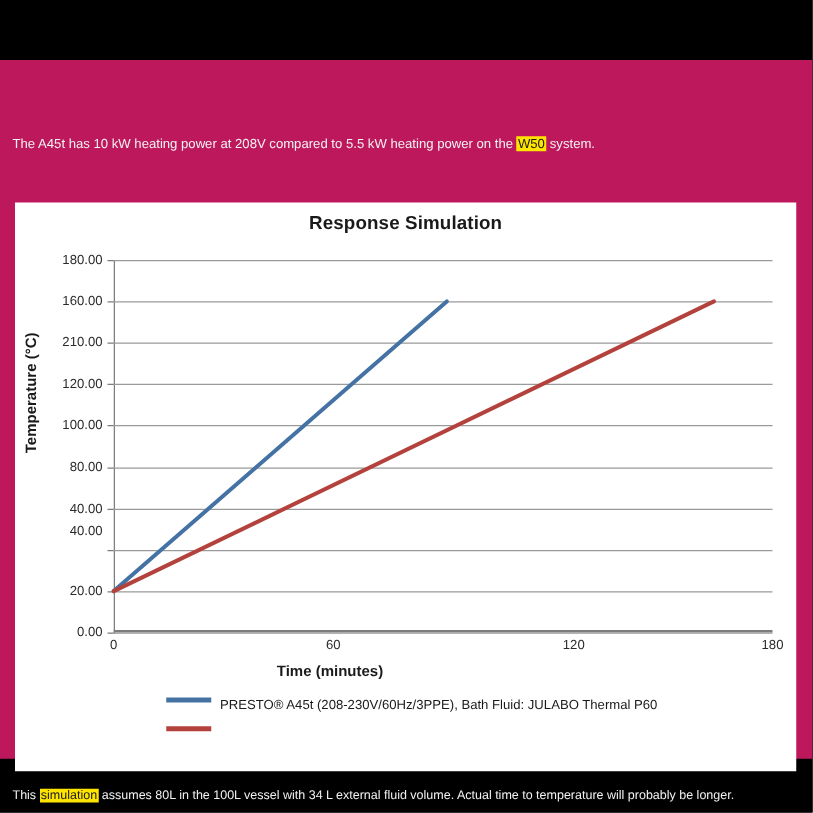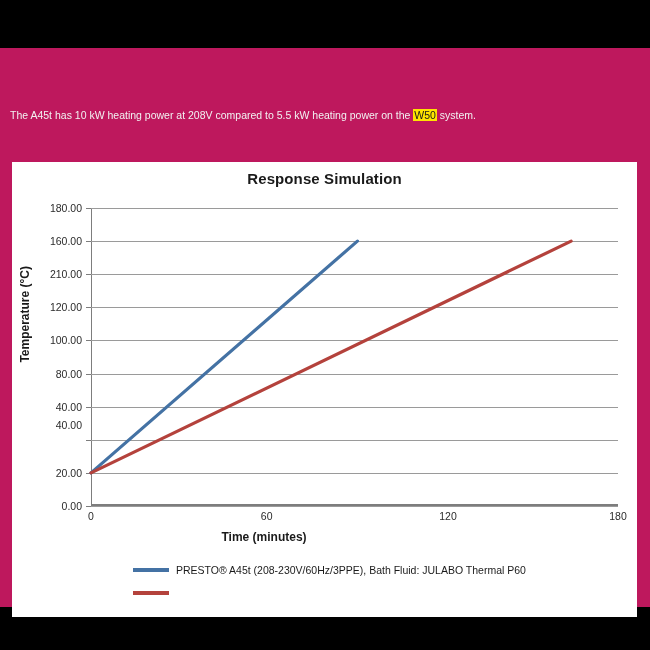--- a/index.html
+++ b/index.html
@@ -131,21 +131,21 @@
   }
 
   
   .legend {
     position: absolute;
     left: 0; top: 396px;
     width: 625px;
   }
   .legend-row {
     display: flex;
-    align-items: center;
+    align-items: flex-start;
     justify-content: flex-start;
     padding-left: 121px;
     height: 23px;
   }
   .legend-swatch {
     width: 36px; height: 4px;
     margin-right: 7px;
     flex: 0 0 auto;
   }
   .legend-label {
@@ -213,21 +213,21 @@
             <div class="tick-y" style="top: 66.2222px;"></div>
             <div class="ylabel-txt" style="top: 66.2222px;">210.00</div>
             <div class="tick-y" style="top: 33.1111px;"></div>
             <div class="ylabel-txt" style="top: 33.1111px;">160.00</div>
             <div class="tick-y" style="top: 0px;"></div>
             <div class="ylabel-txt" style="top: 0px;">180.00</div>
           </div>
         <div id="xtick-layer">
             <div class="xtick-wrap" style="left: 0px;">0</div>
             <div class="xtick-wrap" style="left: 175.667px;">60</div>
-            <div class="xtick-wrap" style="left: 357px;">120</div>
+            <div class="xtick-wrap" style="left: 368px;">120</div>
             <div class="xtick-wrap" style="left: 527px;">180</div>
           </div>
         <svg class="series-svg" id="series-layer" viewBox="0 0 527 299" preserveAspectRatio="none">
             <polyline points="0,264.8888888888889 266.42777777777775,33.11111111111114" fill="none" stroke="#4472A4" stroke-width="3.2" stroke-linecap="round"></polyline>
             <polyline points="0,264.8888888888889 480.15555555555557,33.11111111111114" fill="none" stroke="#B4423C" stroke-width="3.2" stroke-linecap="round"></polyline>
           </svg>
       </div>
 
       <div class="axis-title-x">Time (minutes)</div>
 
@@ -236,15 +236,18 @@
             <span class="legend-swatch" style="background: rgb(68, 114, 164);"></span>
             <span class="legend-label">PRESTO® A45t (208-230V/60Hz/3PPE), Bath Fluid: JULABO Thermal P60</span>
           </div>
           <div class="legend-row">
             <span class="legend-swatch" style="background: rgb(180, 66, 60);"></span>
           </div>
         </div>
 
     </div>
 
+    <div class="footnote">
+      <span>This </span><span class="hl">simulation</span><span> assumes 80L in the 100L vessel with 34 L external fluid volume. Actual time to temperature will probably be longer.</span>
+    </div>
 
   </div>
 </div>
 
 </body></html>

